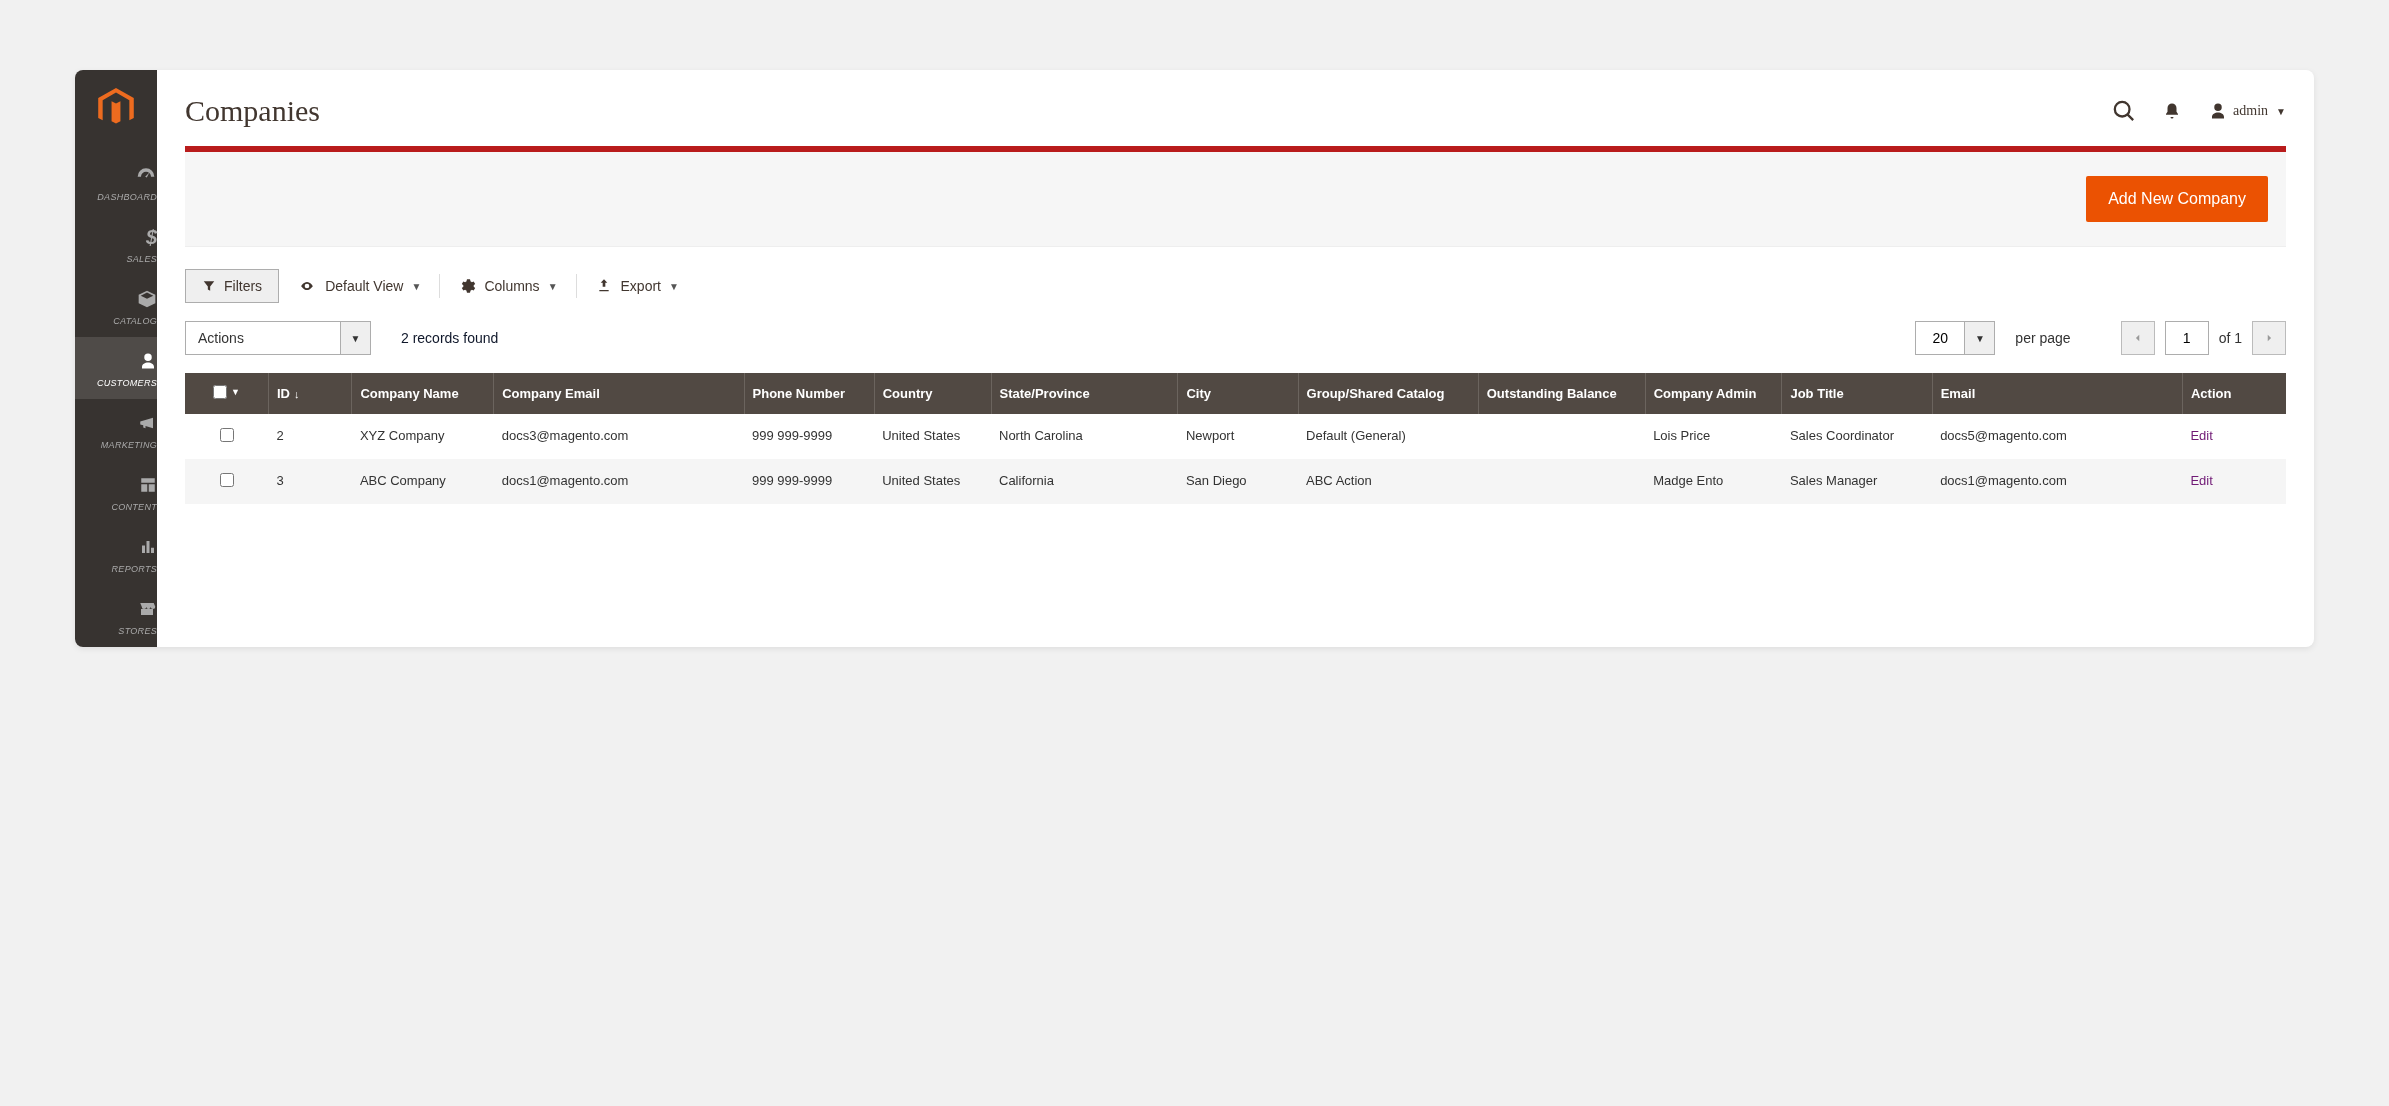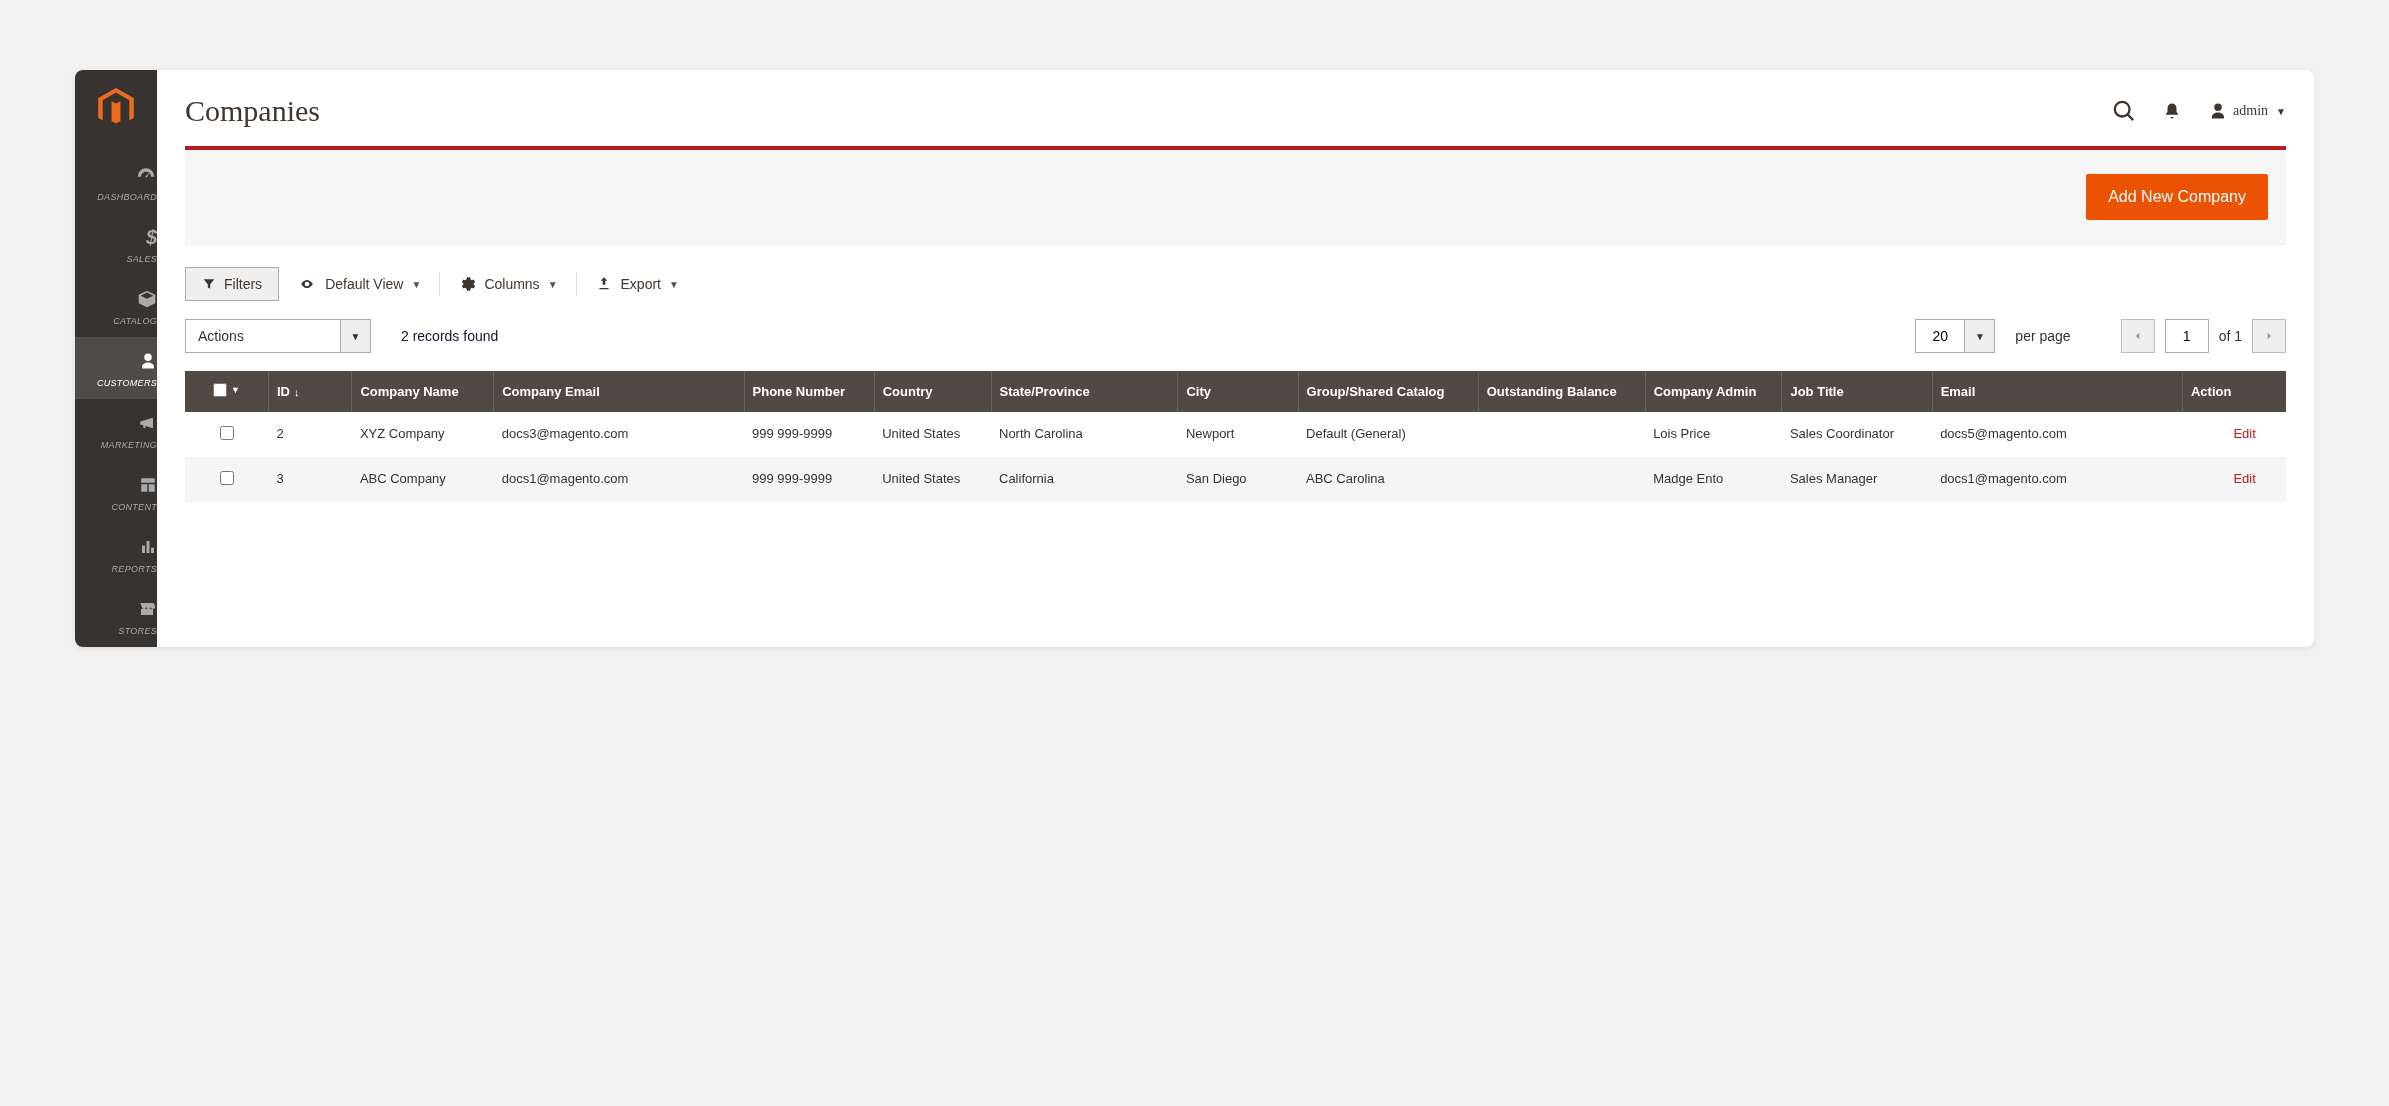--- a/index.html
+++ b/index.html
@@ -69,21 +69,21 @@
   display: flex;
   align-items: center;
   gap: 28px;
   color: #41362f;
 }
 .top-actions .tact { cursor: pointer; display:flex; align-items:center; }
 .admin-dd { display:flex; align-items:center; gap:6px; font-size:14px; }
 .admin-dd .caret { font-size: 10px; margin-left: 2px; }
 .action-band {
   background: #f6f6f6;
-  border-top: 4px solid #b91c1c;
+  border-top: 6px solid #b91c1c;
   border-bottom: 1px solid #eee;
   padding: 24px 18px;
   display:flex;
   justify-content:flex-end;
 }
 .btn-primary {
   background: #eb5202;
   color: #fff;
   border: none;
   padding: 14px 22px;
@@ -197,21 +197,21 @@
   padding: 14px 8px;
   font-size: 13px;
   color: #333;
   vertical-align: top;
   word-wrap: break-word;
 }
 .grid tbody tr:nth-child(even) { background: #f5f5f5; }
 .grid .chk { width:50px; text-align:center; }
 .grid .idcol { width:50px; }
 .grid .action-col { width:62px; }
-.edit-link { color:#b91c1c; cursor:pointer;margin-left:43px; }
+.edit-link { color:#701a75; cursor:pointer; }
 .hdrchk { display:inline-flex; align-items:center; gap:4px; }
 .hdrchk input { width:14px; height:14px; }
 .hdrchk .caret { font-size:9px; }
 .sort-ind { font-size:11px; margin-left:4px; }
 input[type="checkbox"] { width:14px; height:14px; cursor:pointer; }
 </style>
 </head>
 <body>
 
 <div class="app">
@@ -438,21 +438,21 @@
           </tr>
           <tr>
             <td class="chk"><input type="checkbox" style=""></td>
             <td>3</td>
             <td>ABC Company</td>
             <td>docs1@magento.com</td>
             <td>999 999-9999</td>
             <td>United States</td>
             <td>California</td>
             <td>San Diego</td>
-            <td>ABC Carolina</td>
+            <td>ABC Action</td>
             <td></td>
             <td>Madge Ento</td>
             <td>Sales Manager</td>
             <td>docs1@magento.com</td>
             <td><span class="edit-link">Edit</span></td>
           </tr>
         </tbody>
     </table>
 
   </div>

